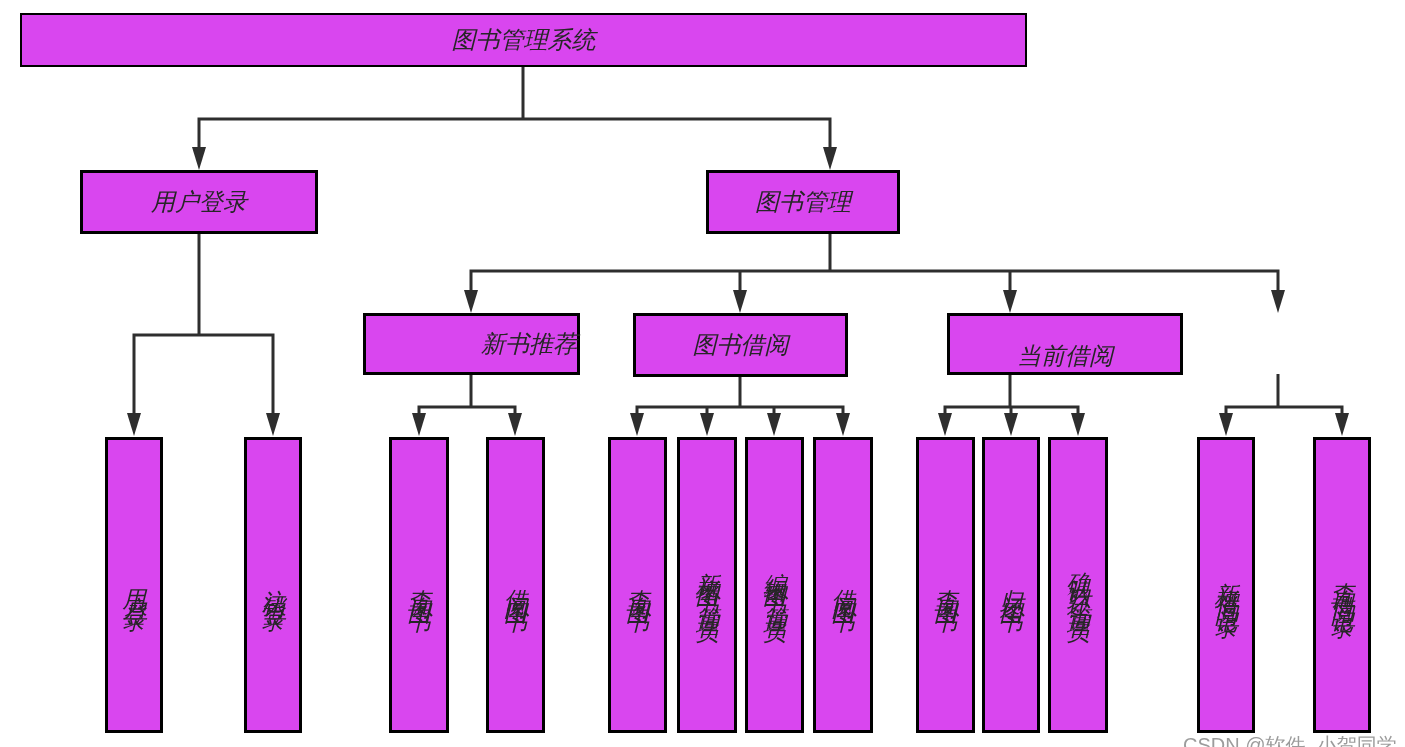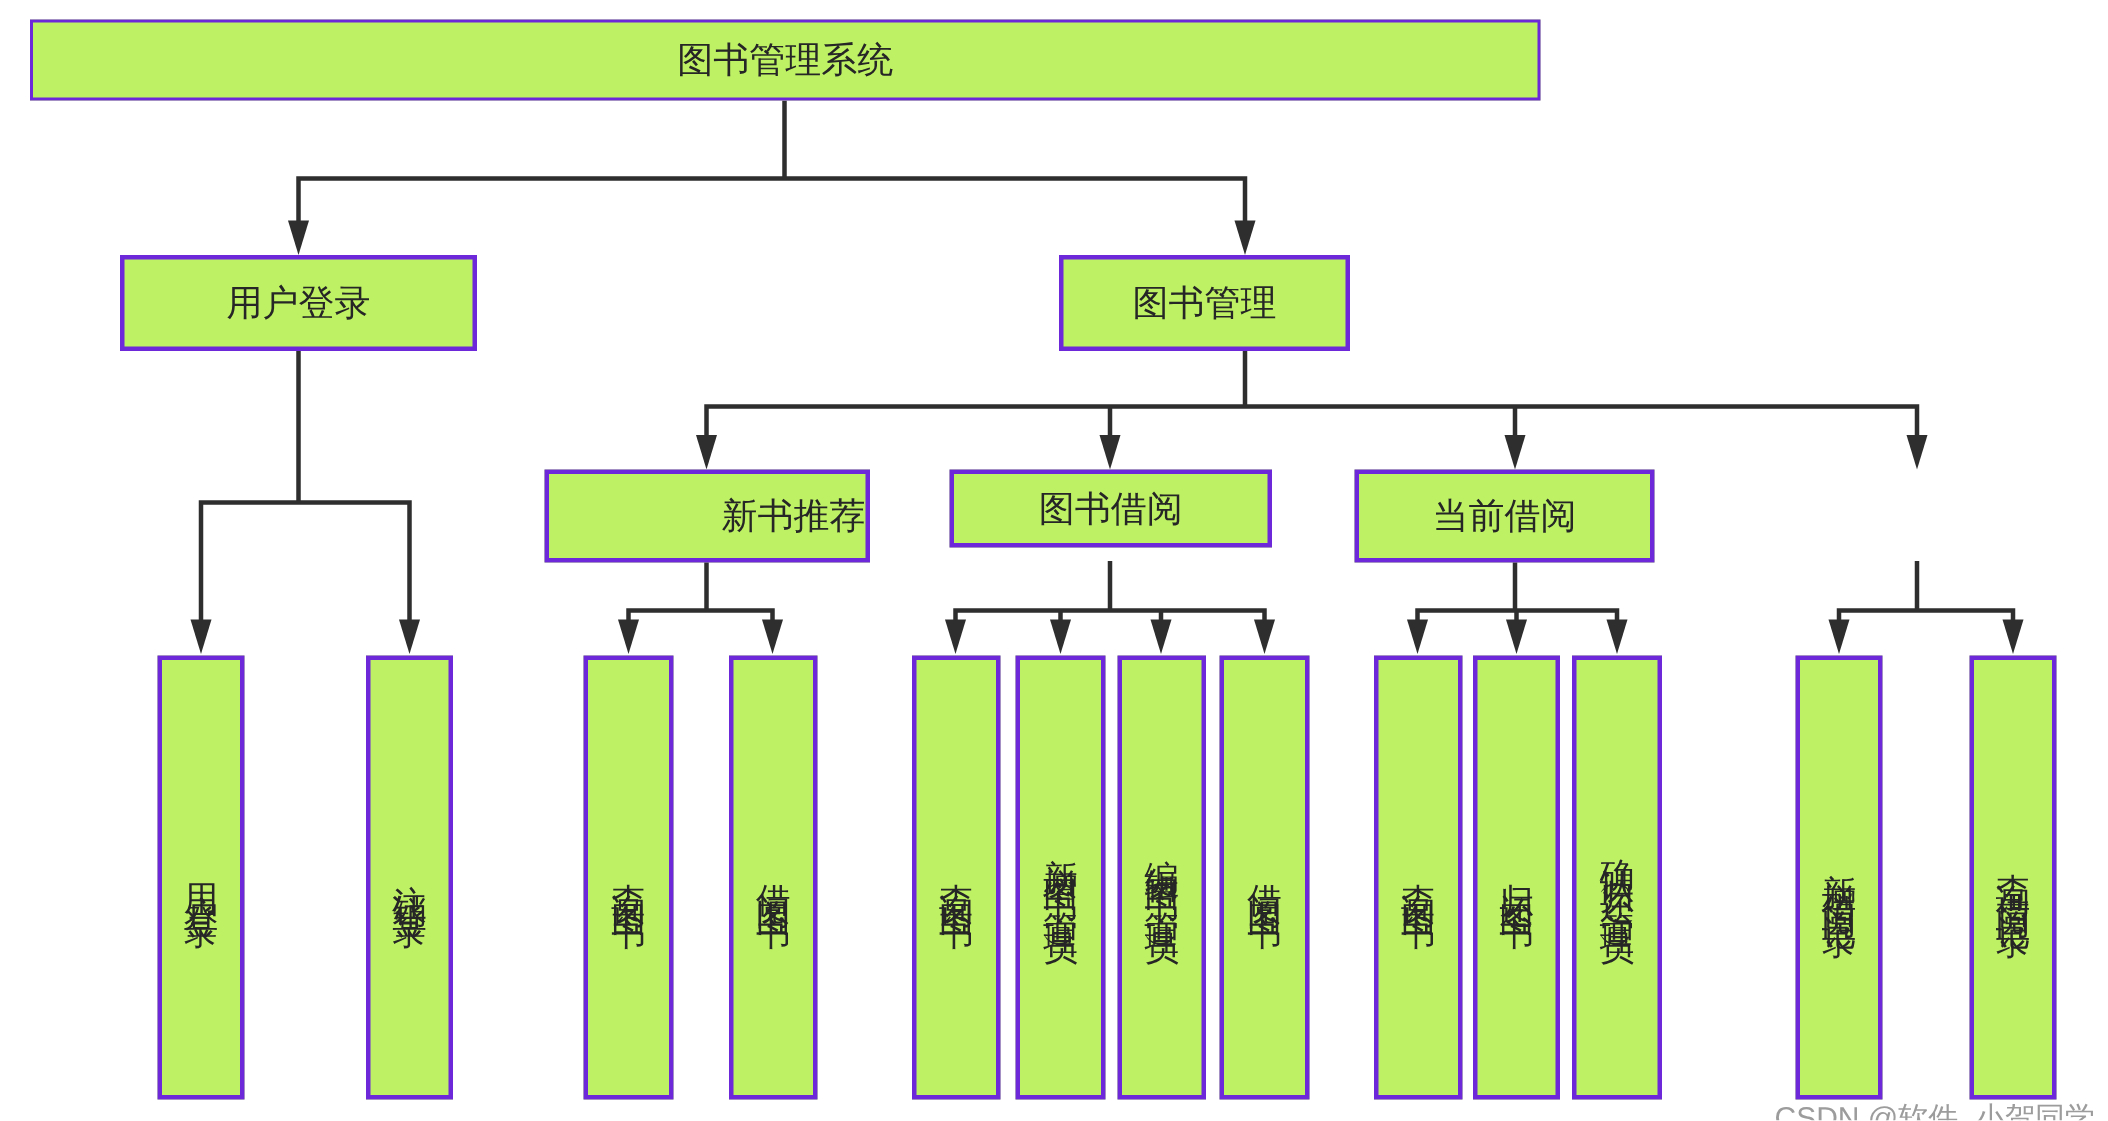--- a/index.html
+++ b/index.html
@@ -13,28 +13,29 @@
   }
   .wires {
     position: absolute;
     left: 0; top: 0;
     width: 1405px; height: 747px;
     pointer-events: none;
   }
   .node {
     position: absolute;
     box-sizing: border-box;
-    background: #bef264;
-    border: 3px solid #6d28d9;
+    background: #d946ef;
+    border: 3px solid #000000;
     display: flex;
     align-items: center;
     justify-content: center;
     color: #262626;
     font-size: 24px;
     text-align: center;
+    font-style: italic;
   }
   .node.root { border-width: 2px; }
   .node.h span { white-space: nowrap; }
   .node.v span {
     writing-mode: vertical-rl;
     text-orientation: mixed;
     font-size: 23px;
     letter-spacing: 7px;
     line-height: 1;
   }
@@ -108,24 +109,24 @@
   <div class="node h" style="left:80px; top:170px; width:238px; height:64px;">
     <span>用户登录</span>
   </div>
   <div class="node h" style="left:706px; top:170px; width:194px; height:64px;">
     <span>图书管理</span>
   </div>
 
   <div class="node h" style="left:363px; top:313px; width:217px; height:62px;justify-content:flex-end;">
     <span>新书推荐</span>
   </div>
-  <div class="node h" style="left:633px; top:313px; width:215px; height:52px;">
+  <div class="node h" style="left:633px; top:313px; width:215px; height:64px;">
     <span>图书借阅</span>
   </div>
-  <div class="node h" style="left:903px; top:313px; width:200px; height:62px;">
+  <div class="node h" style="left:947px; top:313px; width:236px; height:62px;align-items:flex-end;">
     <span>当前借阅</span>
   </div>
 
   <div class="node v" style="left:105px; top:437px; width:58px; height:296px;">
     <span>用户登录</span>
   </div>
   <div class="node v" style="left:244px; top:437px; width:58px; height:296px;">
     <span>注销登录</span>
   </div>
 

